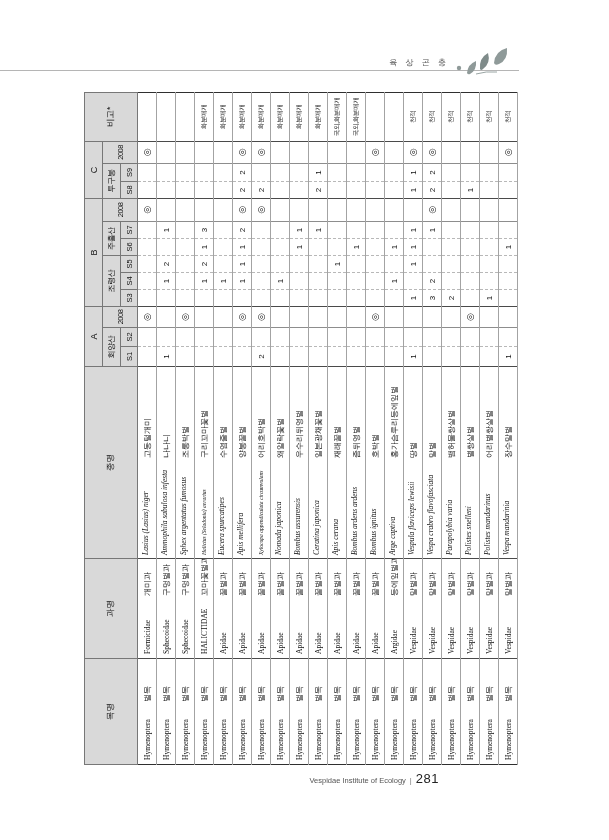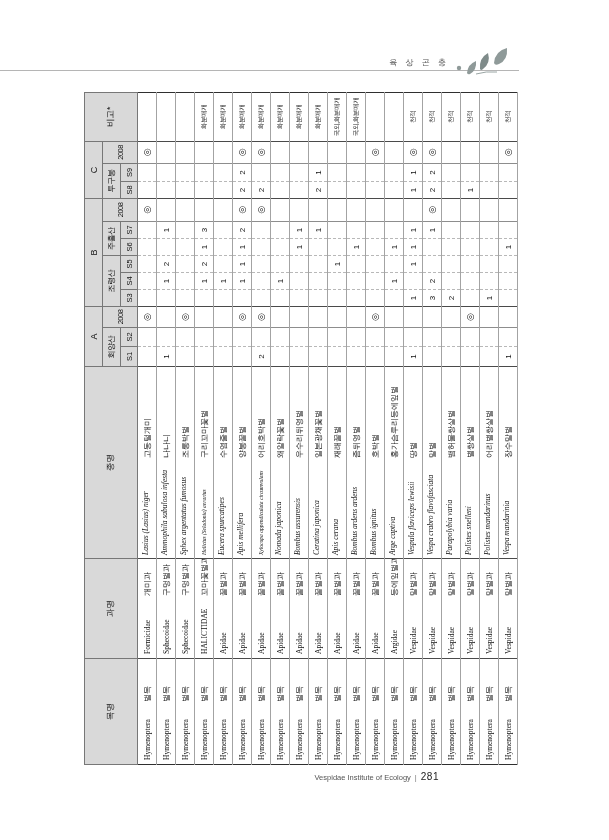--- a/index.html
+++ b/index.html
@@ -5,21 +5,21 @@
   html,body{margin:0;padding:0;background:#ffffff;}
   .page{position:relative;width:519px;height:840px;background:#fff;overflow:hidden;
         font-family:"Liberation Sans","DejaVu Sans",sans-serif;color:#1a1a1a;}
 
   
   .section-header{position:absolute;top:57px;right:70px;font-size:8px;letter-spacing:3px;color:#555;}
   .header-rule{position:absolute;top:70px;left:0;width:609px;height:0;border-top:1px solid #b5b5b5;}
   .leaf-ornament{position:absolute;top:47px;right:6px;width:60px;height:32px;}
   .page-footer{position:absolute;top:771px;right:80px;font-size:7.5px;color:#555;white-space:nowrap;}
   .page-footer .sep{margin:0 4px;color:#777;}
-  .page-footer .pageno{font-size:10px;color:#222;letter-spacing:0.5px;}
+  .page-footer .pageno{font-size:13px;color:#222;letter-spacing:0.5px;}
 
   
   .table-wrap{position:absolute;left:84px;top:93px;width:433px;height:672px;}
   .rot{width:672px;height:433px;transform-origin:0 0;transform:rotate(-90deg) translateX(-672px);}
   table{border-collapse:collapse;table-layout:fixed;width:672px;height:433px;
         font-family:"Liberation Sans","DejaVu Sans",sans-serif;}
   table{border:1.5px solid #2f2f2f;}
   th{background:#d9d9d9;font-weight:normal;color:#111;border:1px solid #777;padding:0;}
   .th-main{font-size:8.5px;}
   .th-letter{font-size:9px;}

